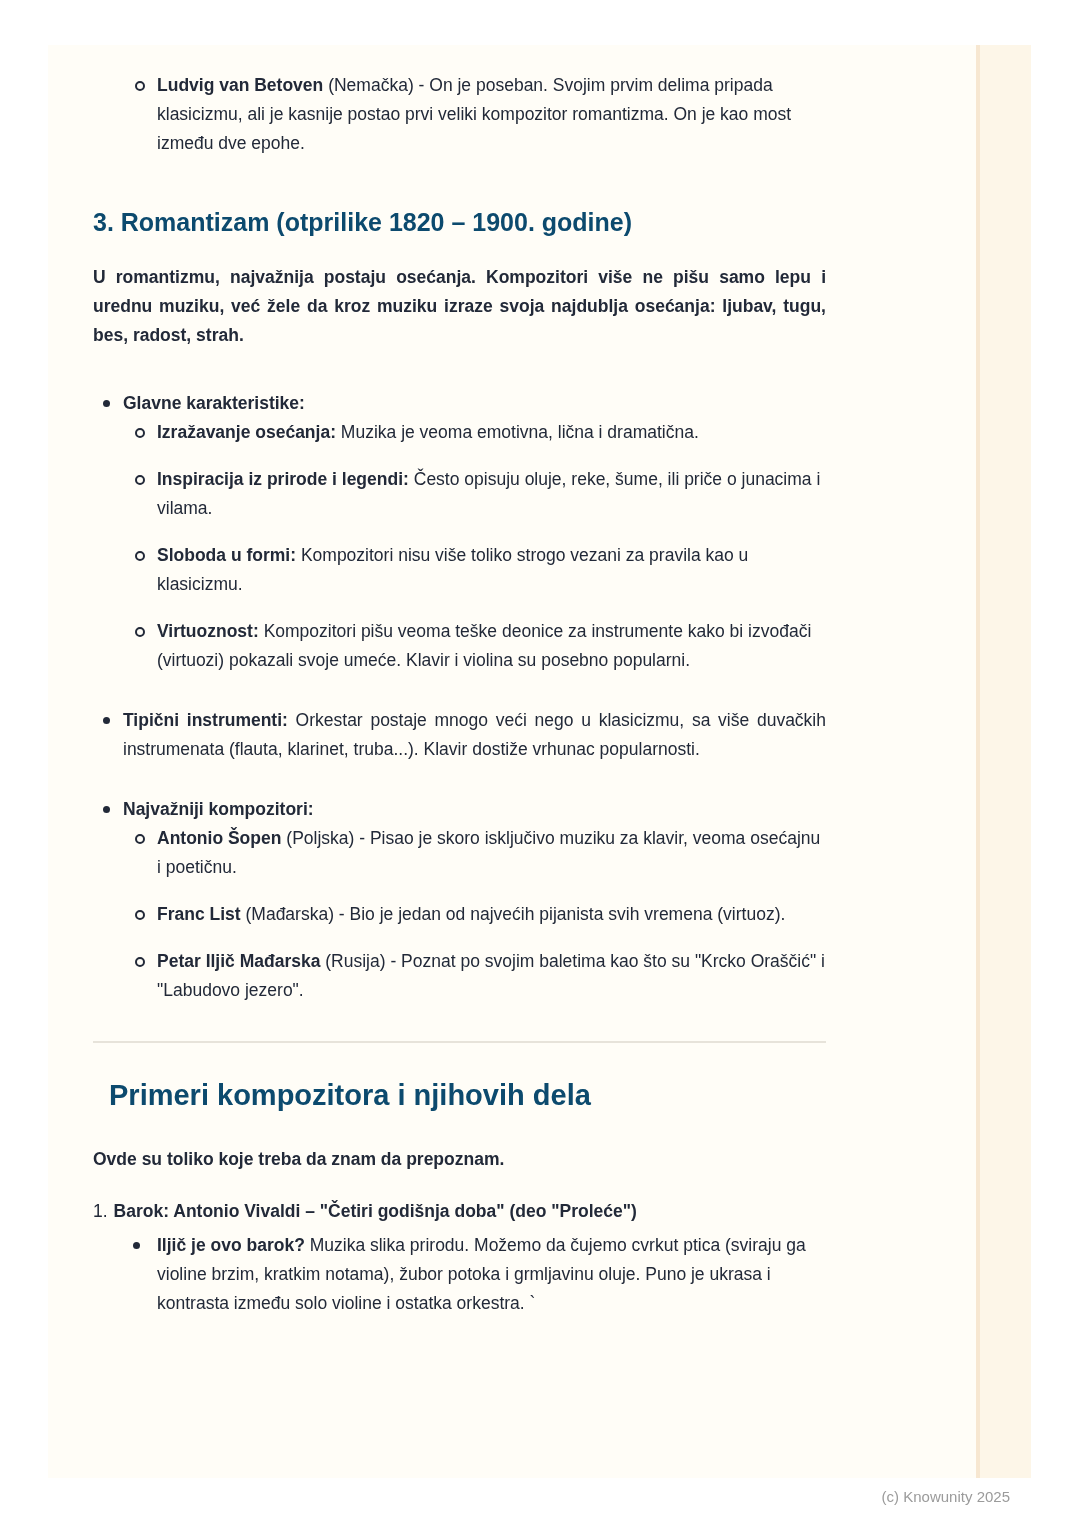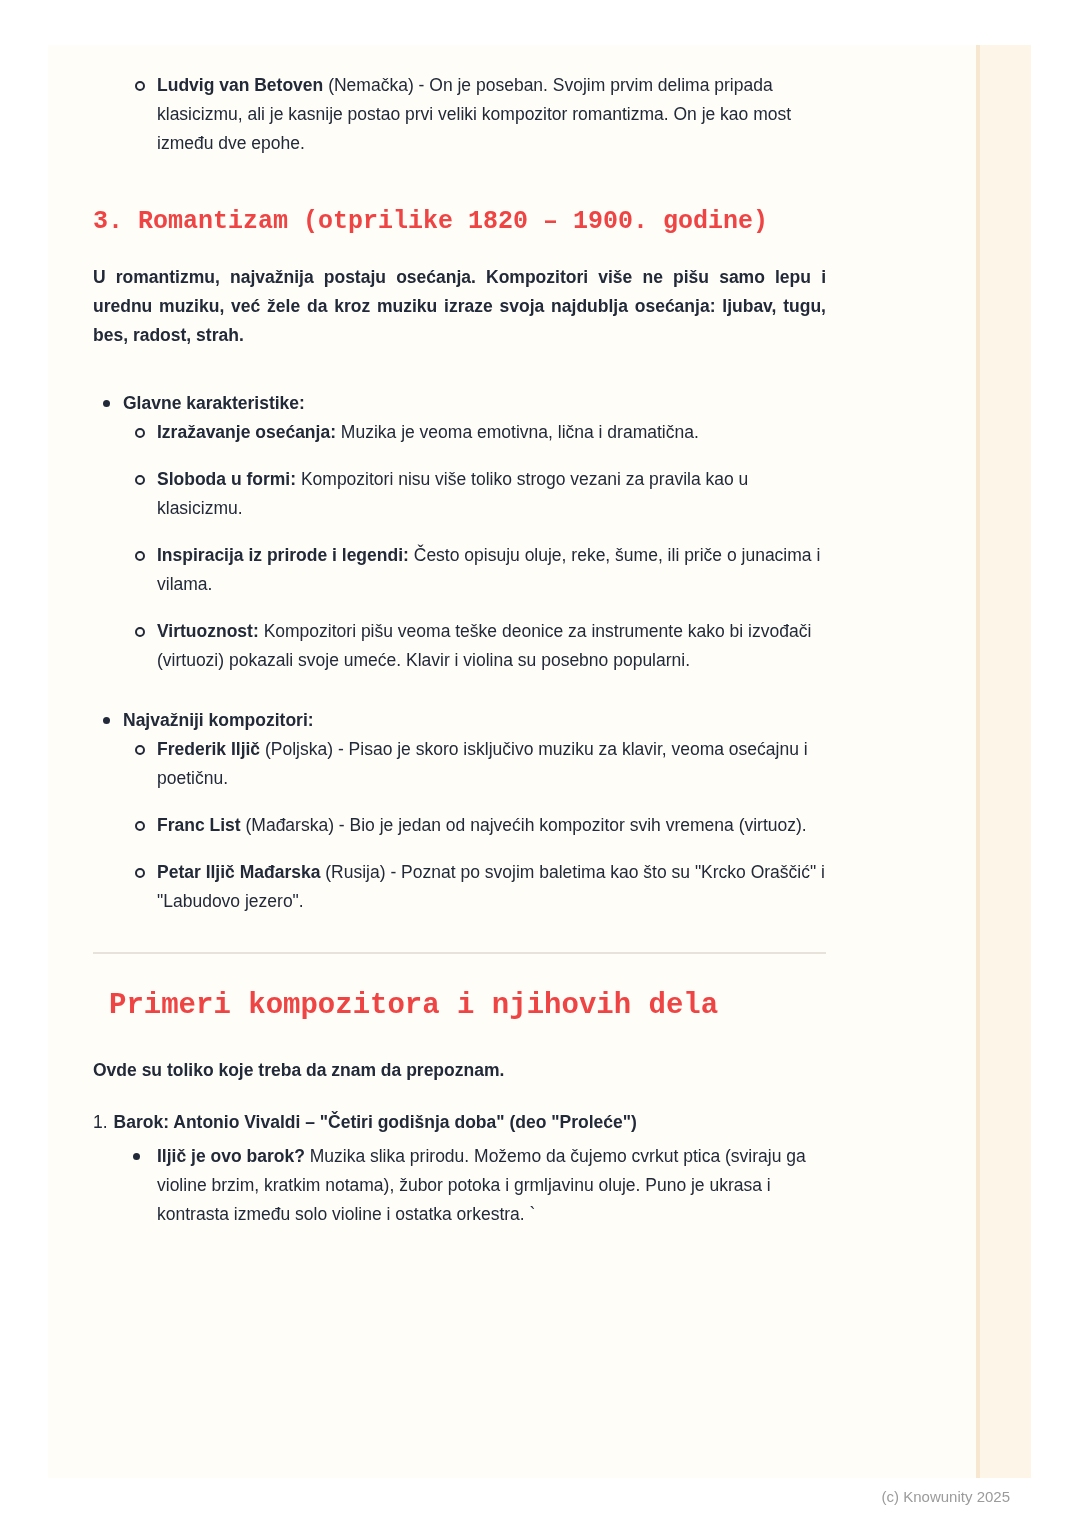--- a/index.html
+++ b/index.html
@@ -15,21 +15,21 @@
   }
   .edge-stripe {
     position:absolute; left:976px; top:45px; width:55px; height:1433px;
     background:#fdf6e8; border-left:4px solid #f7e7d1; box-sizing:border-box;
   }
   .content {
     position:absolute; left:45px; top:0; width:733px;
     font-size:17.5px; line-height:29px;
   }
   strong { font-weight:bold; }
-  h1, h2 { color:#ef4444; font-weight:bold;font-family:Liberation Mono, monospace; }
+  h1, h2 { color:#0c4a6e; font-weight:bold; }
   h2 { font-size:25px; line-height:32px; margin:48px 0 0 0; }
   h1 { font-size:29px; line-height:36px; margin:34px 0 0 16px; }
   p { margin:0;font-weight:bold; }
   .p-intro { margin-top:25px; text-align:justify; }
   .p-primeri { margin-top:32px; }
   ul { list-style:none; margin:0; padding:0; }
   
   .lvl1 { margin-top:39px; }
   .lvl1 > li { position:relative; margin-left:30px; }
   .lvl1 > li + li { margin-top:31px; }
@@ -80,45 +80,49 @@
       <li>
         <span class="m-dot"></span>
         <strong>Glavne karakteristike:</strong>
         <ul class="lvl2">
           <li>
             <span class="m-circle"></span>
             <strong>Izražavanje osećanja:</strong><span> Muzika je veoma emotivna, lična i dramatična.</span>
           </li>
           <li>
             <span class="m-circle"></span>
-            <strong>Sloboda u formi:</strong><span> Kompozitori nisu više toliko strogo vezani za pravila kao u klasicizmu.</span>
+            <strong>Inspiracija iz prirode i legendi:</strong><span> Često opisuju oluje, reke, šume, ili priče o junacima i vilama.</span>
           </li>
           <li>
             <span class="m-circle"></span>
-            <strong>Inspiracija iz prirode i legendi:</strong><span> Često opisuju oluje, reke, šume, ili priče o junacima i vilama.</span>
+            <strong>Sloboda u formi:</strong><span> Kompozitori nisu više toliko strogo vezani za pravila kao u klasicizmu.</span>
           </li>
           <li>
             <span class="m-circle"></span>
             <strong>Virtuoznost:</strong><span> Kompozitori pišu veoma teške deonice za instrumente kako bi izvođači (virtuozi) pokazali svoje umeće. Klavir i violina su posebno popularni.</span>
           </li>
         </ul>
       </li>
 
+      <li class="justify">
+        <span class="m-dot"></span>
+        <strong>Tipični instrumenti:</strong><span> Orkestar postaje mnogo veći nego u klasicizmu, sa više duvačkih instrumenata (flauta, klarinet, truba...). Klavir dostiže vrhunac popularnosti.</span>
+      </li>
 
       <li>
         <span class="m-dot"></span>
         <strong>Najvažniji kompozitori:</strong>
         <ul class="lvl2">
           <li>
             <span class="m-circle"></span>
-            <strong>Frederik Iljič</strong><span> (Poljska) - Pisao je skoro isključivo muziku za klavir, veoma osećajnu i poetičnu.</span>
+            <strong>Antonio Šopen</strong><span> (Poljska) - Pisao je skoro isključivo muziku za klavir, veoma osećajnu i poetičnu.</span>
           </li>
           <li>
             <span class="m-circle"></span>
-            <strong>Franc List</strong><span> (Mađarska) - Bio je jedan od najvećih kompozitor svih vremena (virtuoz).</span>
+            <strong>Franc List</strong><span> (Mađarska) - Bio je jedan od najvećih pijanista svih vremena (virtuoz).</span>
           </li>
           <li>
             <span class="m-circle"></span>
             <strong>Petar Iljič Mađarska</strong><span> (Rusija) - Poznat po svojim baletima kao što su "Krcko Oraščić" i "Labudovo jezero".</span>
           </li>
         </ul>
       </li>
 
     </ul>
 

